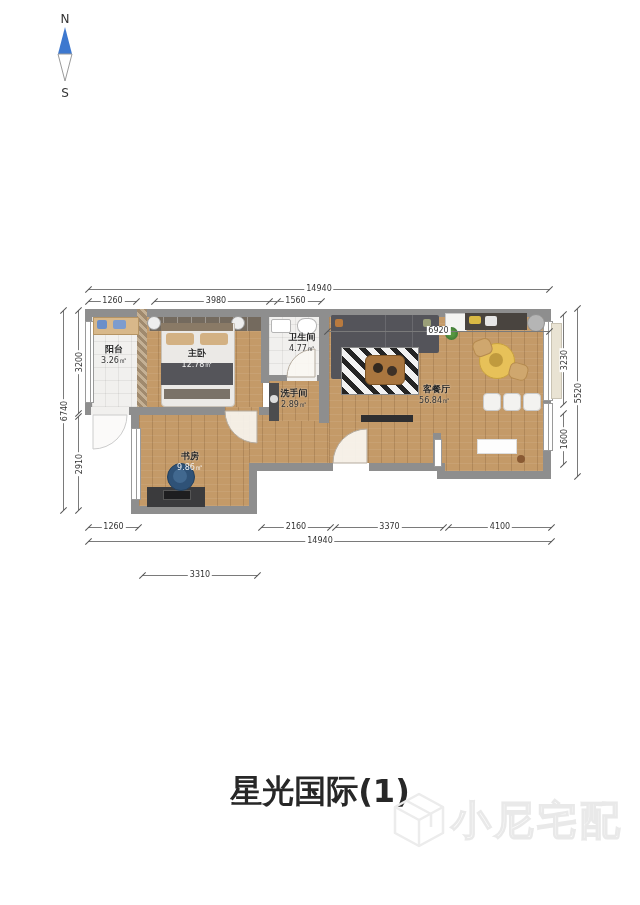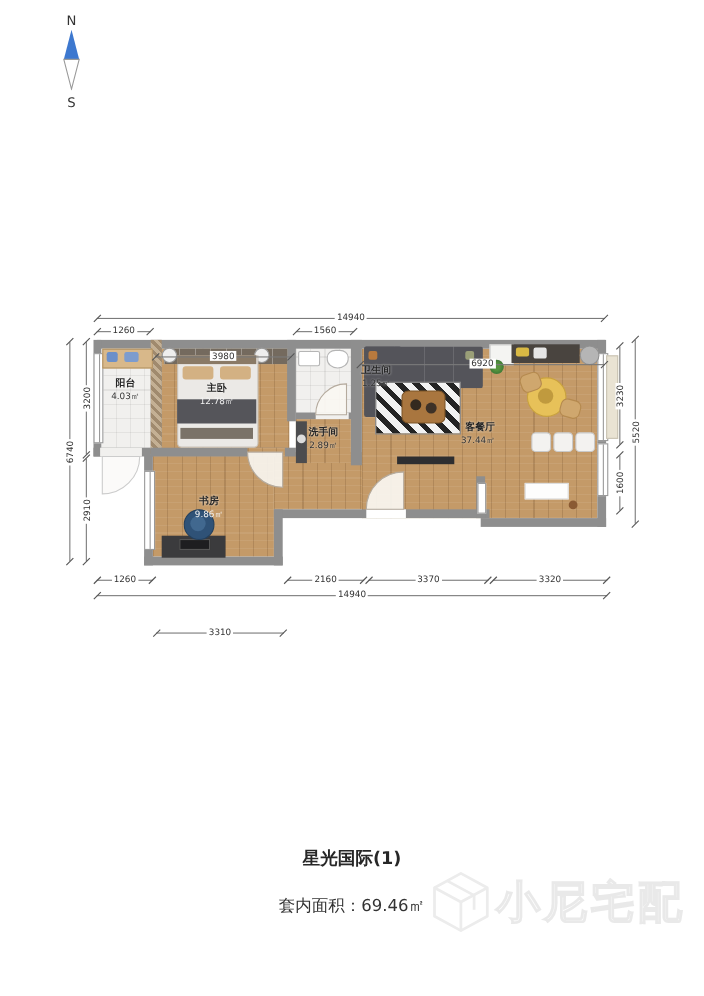--- a/index.html
+++ b/index.html
@@ -39,21 +39,21 @@
   .win{position:absolute;background:#fff;border:1px solid #9a9a9a;}
   .win-v-line{position:absolute;top:0;bottom:0;left:50%;width:1px;background:#9a9a9a;}
   .room-label{position:absolute;text-align:center;line-height:12px;pointer-events:none;}
   .room-label .rname{font-size:9px;font-weight:bold;color:#262626;text-shadow:0 0 2px rgba(255,255,255,.8);}
   .room-label .rarea{font-size:8px;color:#333;text-shadow:0 0 2px rgba(255,255,255,.7);}
   .room-label.on-dark .rarea{color:#f2f2f2;text-shadow:none;}
   .furn{position:absolute;}
 
   
   .title{position:absolute;left:0;top:770px;width:640px;text-align:center;
-         font-size:16px;font-weight:bold;color:#272727;}
+         font-size:32px;font-weight:bold;color:#272727;}
   .subtitle{position:absolute;left:0;top:814px;width:640px;text-align:center;
             font-size:15px;color:#333;}
   .watermark{position:absolute;left:391px;top:791px;display:flex;align-items:center;gap:4px;}
   .wm-text{font-size:40px;font-weight:bold;letter-spacing:3px;color:#fdfdfd;
            -webkit-text-stroke:1.2px #e9e9e9;}
 </style>
 </head>
 <body>
 
 <div class="page">
@@ -167,51 +167,51 @@
 
     <svg class="abs" style="left:0;top:0;" width="470" height="215" viewBox="0 0 470 215">
       <path d="M172,108 L172,140 A32,32 0 0 1 140,108 Z" fill="#faf7f2" fill-opacity="0.9" stroke="#b5ab9e" stroke-width="1"></path>
       <path d="M230,74 L230,46 A28,28 0 0 0 202,74 Z" fill="#faf7f2" fill-opacity="0.9" stroke="#b5ab9e" stroke-width="1"></path>
       <path d="M282,160 L282,126 A34,34 0 0 0 248,160 Z" fill="#faf7f2" fill-opacity="0.92" stroke="#b5ab9e" stroke-width="1"></path>
       <path d="M8,112 L42,112 A34,34 0 0 1 8,146 Z" fill="#fbfaf8" fill-opacity="0.9" stroke="#cccccc" stroke-width="1"></path>
     </svg>
 
     <div class="room-label" style="left:4px;top:40px;width:50px;">
       <div class="rname">阳台</div>
-      <div class="rarea">4.03㎡</div>
+      <div class="rarea">3.26㎡</div>
     </div>
     <div class="room-label on-dark" style="left:82px;top:44px;width:60px;">
       <div class="rname">主卧</div>
       <div class="rarea">12.78㎡</div>
     </div>
-    <div class="room-label" style="left:184px;top:28px;width:66px;padding-left:40px;">
+    <div class="room-label" style="left:184px;top:28px;width:66px;">
       <div class="rname">卫生间</div>
-      <div class="rarea">1.25㎡</div>
+      <div class="rarea">4.77㎡</div>
     </div>
     <div class="room-label" style="left:184px;top:84px;width:50px;">
       <div class="rname">洗手间</div>
       <div class="rarea">2.89㎡</div>
     </div>
     <div class="room-label" style="left:305px;top:80px;width:60px;text-align:right;">
       <div class="rname">客餐厅</div>
-      <div class="rarea">37.44㎡</div>
+      <div class="rarea">56.84㎡</div>
     </div>
     <div class="room-label on-dark" style="left:80px;top:147px;width:50px;">
       <div class="rname">书房</div>
       <div class="rarea">9.86㎡</div>
     </div>
   </div>
 
   <div class="dim dim-h" style="left:88px;top:289px;width:462px;">
       <span class="dlbl">14940</span>
     </div>
   <div class="dim dim-h" style="left:88px;top:301px;width:49px;">
       <span class="dlbl">1260</span>
     </div>
-  <div class="dim dim-h" style="left:141px;top:301px;width:124px;margin-top:23px;">
+  <div class="dim dim-h" style="left:154px;top:301px;width:124px;">
       <span class="dlbl">3980</span>
     </div>
   <div class="dim dim-h" style="left:269px;top:301px;width:53px;">
       <span class="dlbl">1560</span>
     </div>
   <div class="dim dim-h" style="left:327px;top:301px;width:223px;margin-top:30px;">
       <span class="dlbl">6920</span>
     </div>
 
   <div class="dim dim-h" style="left:88px;top:527px;width:51px;">
@@ -220,21 +220,21 @@
   <div class="dim dim-h" style="left:142px;top:527px;width:116px;margin-top:48px;">
       <span class="dlbl">3310</span>
     </div>
   <div class="dim dim-h" style="left:261px;top:527px;width:70px;">
       <span class="dlbl">2160</span>
     </div>
   <div class="dim dim-h" style="left:335px;top:527px;width:109px;">
       <span class="dlbl">3370</span>
     </div>
   <div class="dim dim-h" style="left:448px;top:527px;width:104px;">
-      <span class="dlbl">3320</span>
+      <span class="dlbl">4100</span>
     </div>
   <div class="dim dim-h" style="left:88px;top:541px;width:464px;">
       <span class="dlbl">14940</span>
     </div>
 
   <div class="dim dim-v" style="left:63px;top:311px;height:199px;">
       <span class="dlbl">6740</span>
     </div>
   <div class="dim dim-v" style="left:78px;top:311px;height:102px;">
       <span class="dlbl">3200</span>
@@ -247,23 +247,20 @@
       <span class="dlbl">3230</span>
     </div>
   <div class="dim dim-v" style="left:563px;top:414px;height:50px;">
       <span class="dlbl">1600</span>
     </div>
   <div class="dim dim-v" style="left:577px;top:309px;height:167px;">
       <span class="dlbl">5520</span>
     </div>
 
   <div class="title">星光国际(1)</div>
-  <div class="subtitle">
-    <span>套内面积：</span><span>69.46㎡</span>
-  </div>
 
   <div class="watermark">
     <svg width="56" height="58" viewBox="0 0 56 58">
       <g fill="none" stroke="#ececec" stroke-width="2.5" stroke-linejoin="round">
         <polygon points="28,3 52,16 52,42 28,55 4,42 4,16"></polygon>
         <polyline points="4,16 28,29 52,16"></polyline>
         <line x1="28" y1="29" x2="28" y2="55"></line>
         <polyline points="16,10 40,23 40,36"></polyline>
       </g>
     </svg>

